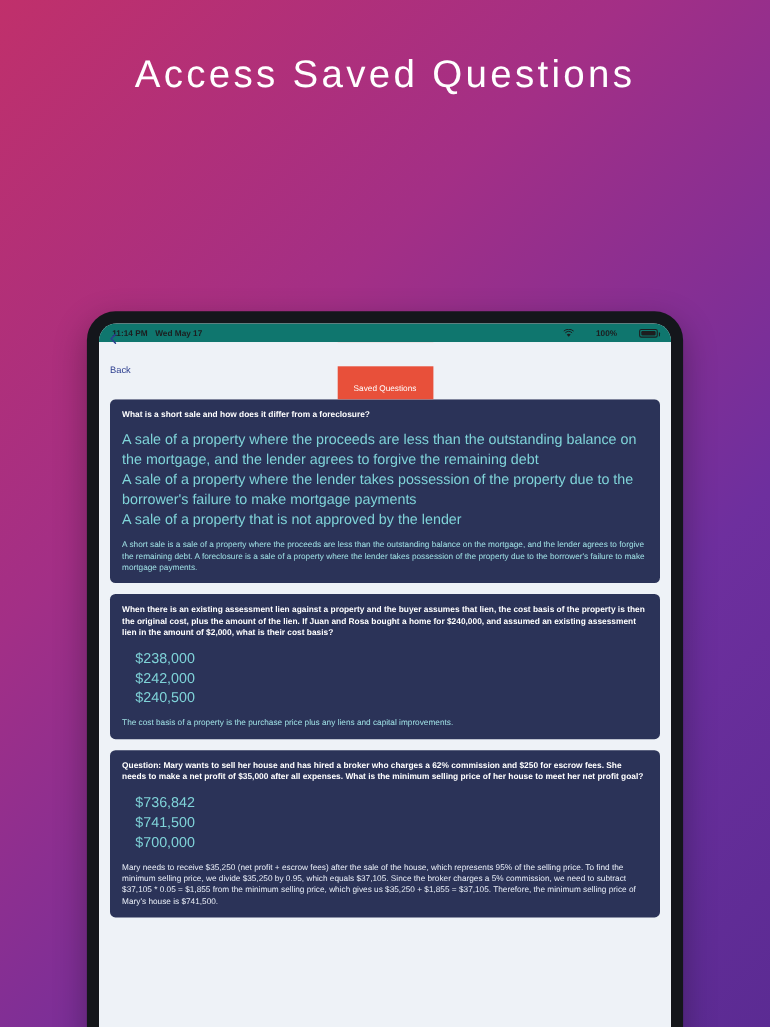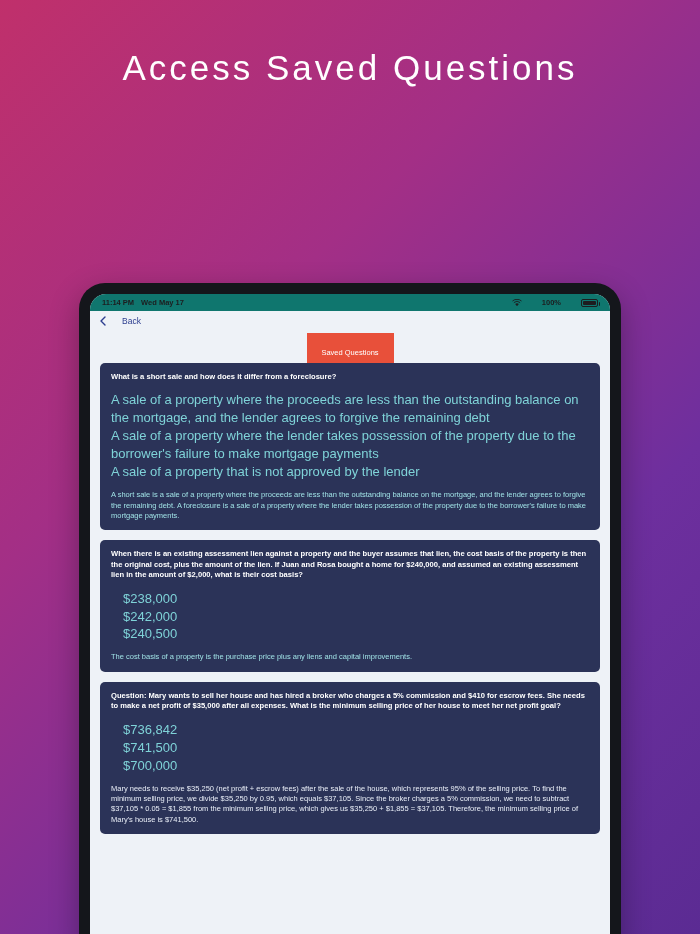--- a/index.html
+++ b/index.html
@@ -101,20 +101,21 @@
     position: relative;
     z-index: 3;
   }
   .back-btn {
     display: flex;
     align-items: flex-start;
     gap: 16px;
     color: #2c3e8f;
     font-size: 8.5px;
     cursor: pointer;
+    flex-direction: column;
   }
   .chev { display: block; }
 
   
   .tabrow {
     position: absolute;
     top: 17px;
     left: 0; right: 0;
     display: flex;
     justify-content: center;
@@ -227,21 +228,21 @@
 
       <div class="card">
         <div class="q-text">When there is an existing assessment lien against a property and the buyer assumes that lien, the cost basis of the property is then the original cost, plus the amount of the lien. If Juan and Rosa bought a home for $240,000, and assumed an existing assessment lien in the amount of $2,000, what is their cost basis?</div>
         <div class="options options-indent" style="white-space: pre-line;">$238,000
 $242,000
 $240,500</div>
         <div class="answer">The cost basis of a property is the purchase price plus any liens and capital improvements.</div>
       </div>
 
       <div class="card">
-        <div class="q-text">Question: Mary wants to sell her house and has hired a broker who charges a 5% commission and $410 for escrow fees. She needs to make a net profit of $35,000 after all expenses. What is the minimum selling price of her house to meet her net profit goal?</div>
+        <div class="q-text">Question: Mary wants to sell her house and has hired a broker who charges a 62% commission and $250 for escrow fees. She needs to make a net profit of $35,000 after all expenses. What is the minimum selling price of her house to meet her net profit goal?</div>
         <div class="options options-indent" style="white-space: pre-line;">$736,842
 $741,500
 $700,000</div>
         <div class="answer white">Mary needs to receive $35,250 (net profit + escrow fees) after the sale of the house, which represents 95% of the selling price. To find the minimum selling price, we divide $35,250 by 0.95, which equals $37,105. Since the broker charges a 5% commission, we need to subtract $37,105 * 0.05 = $1,855 from the minimum selling price, which gives us $35,250 + $1,855 = $37,105. Therefore, the minimum selling price of Mary's house is $741,500.</div>
       </div>
 
     </div>
   </div>
 </div>
 

